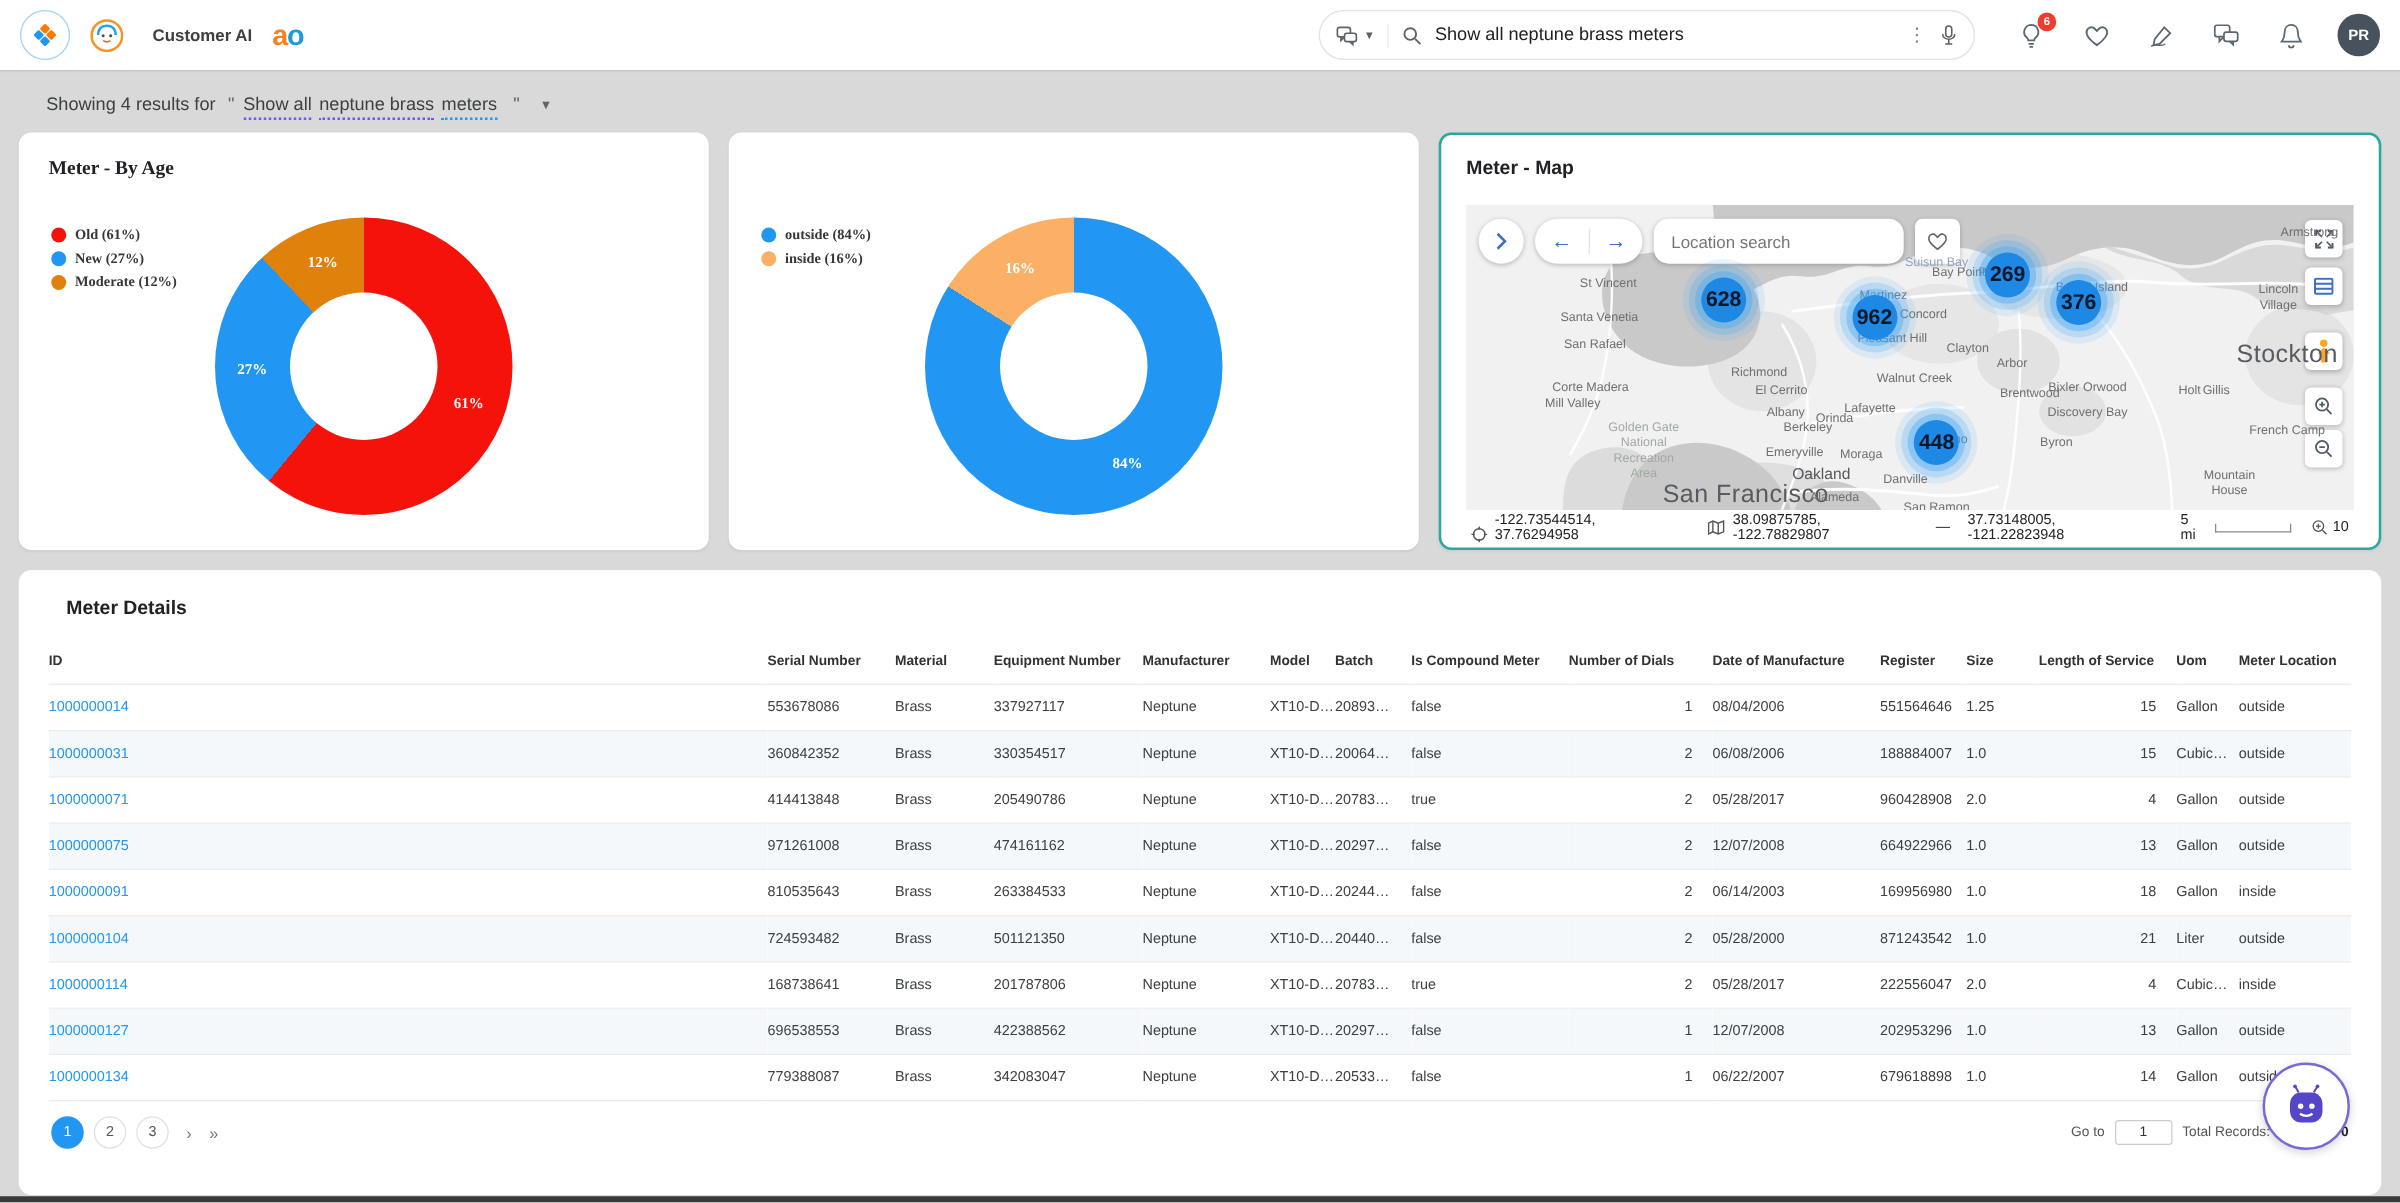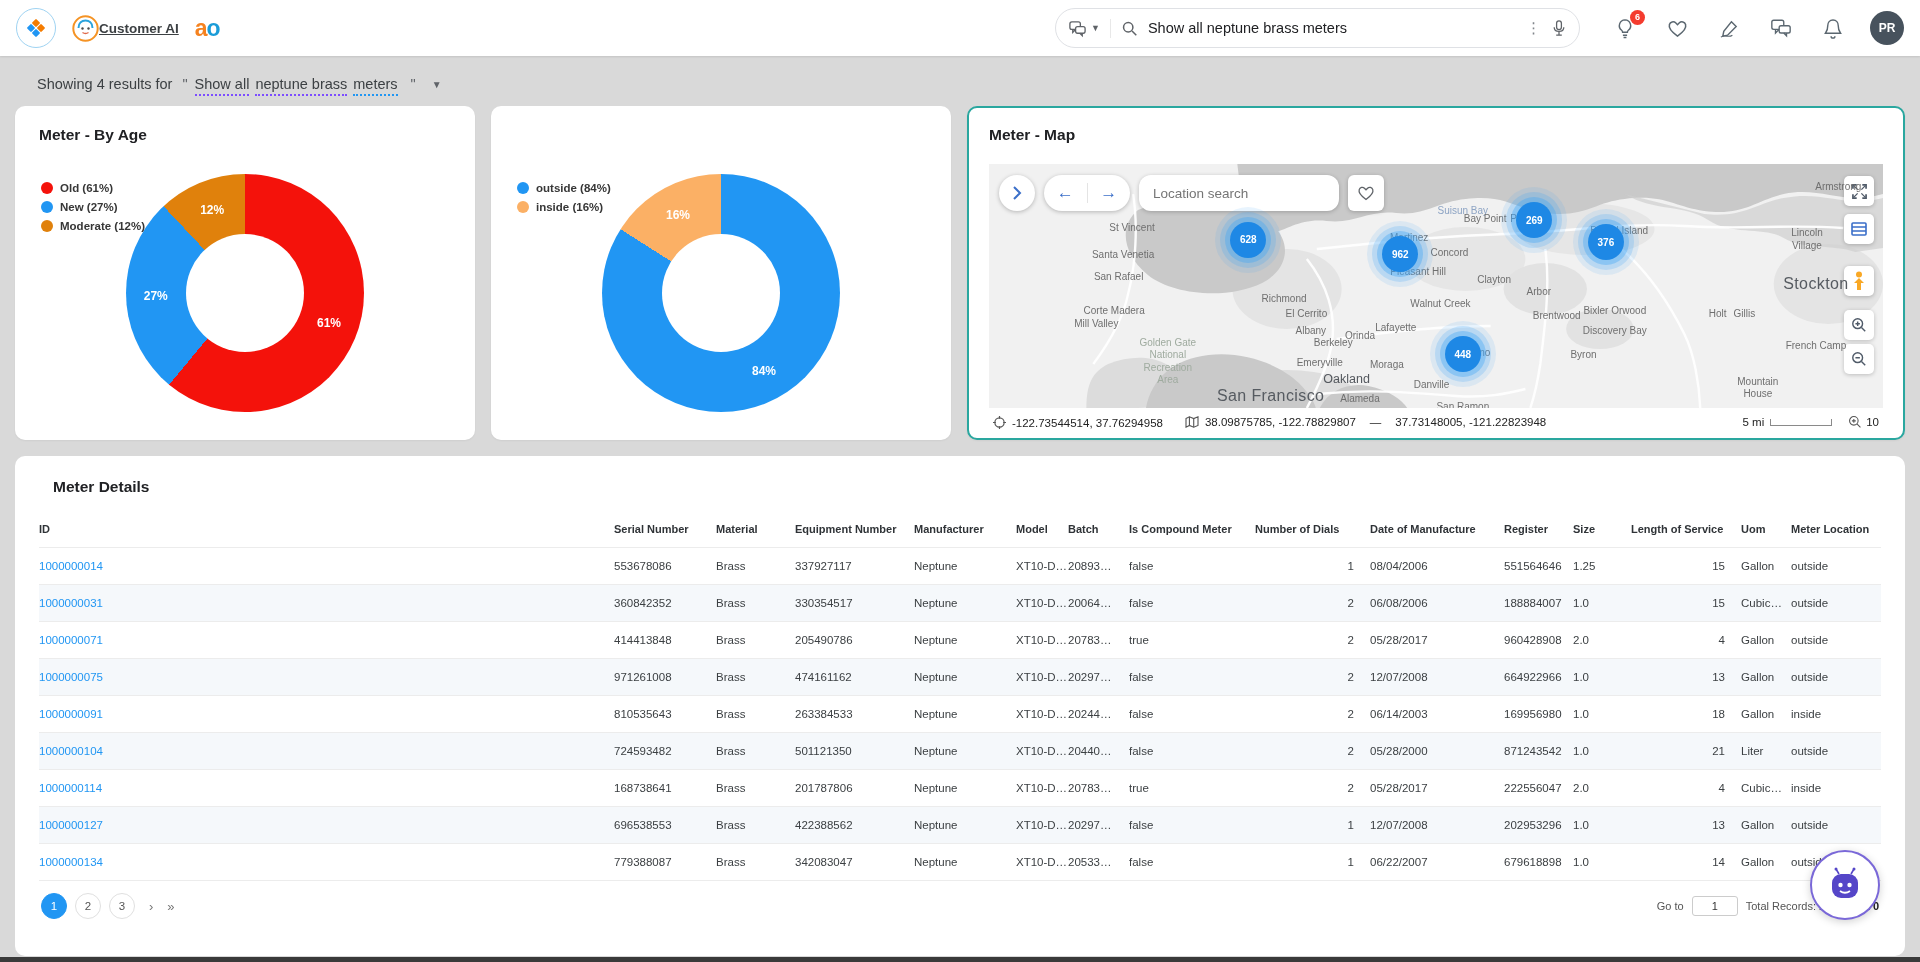--- a/index.html
+++ b/index.html
@@ -2,21 +2,21 @@
 <html><head>
 <meta charset="utf-8">
 <style>
   * { box-sizing: border-box; margin: 0; padding: 0; }
   html,body { width:1920px; height:962px; overflow:hidden; }
   body { font-family:"Liberation Sans", sans-serif; background:#d9d9d9; position:relative; }
 
   
   .header { height:56px; background:#fff; display:flex; align-items:center; padding:0 16px; gap:16px; box-shadow:0 1px 2px rgba(0,0,0,.10); position:relative; z-index:5; }
   .apps-btn { width:40px; height:40px; border-radius:50%; border:1px solid #9fd3f2; background:#fff; display:flex; align-items:center; justify-content:center; cursor:pointer; }
-  .brand { display:flex; align-items:center; gap:0; font-size:13.5px; font-weight:bold; color:#3c4043;text-decoration:underline; }
+  .brand { display:flex; align-items:center; gap:23px; font-size:13.5px; font-weight:bold; color:#3c4043; }
   .logo { font-size:23px; font-weight:800; letter-spacing:-1px; }
   .logo .la { color:#f5821f; } .logo .lo { color:#1a9cd8; }
   .search-pill { margin-left:auto; width:525px; height:40px; border:1px solid #dfe1e5; border-radius:21px; display:flex; align-items:center; padding:0 12px; gap:10px; background:#fff; }
   .chat-dd { display:flex; align-items:center; gap:4px; padding-right:10px; border-right:1px solid #e8e8e8; color:#5f6368; cursor:pointer; }
   .caret { font-size:9px; color:#5f6368; }
   .query-input { border:none; outline:none; flex:1; font-size:14.5px; color:#202124; font-family:"Liberation Sans",sans-serif; background:transparent; }
   .kebab { color:#80868b; font-size:15px; cursor:pointer; letter-spacing:0; }
   .hicons { display:flex; align-items:center; gap:30px; margin:0 10px 0 18px; }
   .hicon { position:relative; width:22px; height:22px; color:#5b6770; cursor:pointer; display:flex; align-items:center; justify-content:center; }
   .badge { position:absolute; top:-7px; right:-9px; background:#f43b2e; color:#fff; border-radius:50%; min-width:15px; height:15px; line-height:15px; font-size:9px; font-weight:bold; text-align:center; }
@@ -25,39 +25,39 @@
   
   .results-bar { display:flex; align-items:center; padding:20px 0 14px 37px; font-size:14.5px; color:#3c4043; }
   .quoted { margin-left:10px; color:#5f6368; display:flex; align-items:baseline; gap:7px; }
   .q-word { color:#3c4043; padding-bottom:2px; cursor:pointer; }
   .rb-caret { margin-left:16px; color:#5f6368; font-size:10px; cursor:pointer; }
 
   
   .cards { display:flex; gap:16px; padding:0 15px; }
   .card { background:#fff; border-radius:10px; padding:20px 24px; height:334px; position:relative; box-shadow:0 1px 2px rgba(0,0,0,.05); }
   .card h3 { font-size:15.5px; font-weight:600; color:#202124; }
-  .chart-card { width:460px; }
+  .chart-card { width:552px;font-family:Liberation Serif, serif; }
   .legend { position:absolute; left:26px; top:76px; display:flex; flex-direction:column; gap:7px; z-index:2; }
   .legend-item { display:flex; align-items:center; gap:7px; font-size:11.5px; font-weight:bold; color:#373737; }
   .legend-dot { width:12px; height:12px; border-radius:50%; flex:0 0 12px; }
   .donut-wrap { position:absolute; left:50%; top:68px; transform:translateX(-50%); width:238px; height:238px; }
   .donut { width:238px; height:238px; border-radius:50%; position:relative; }
   .hole { position:absolute; left:50%; top:50%; width:118px; height:118px; transform:translate(-50%,-50%); background:#fff; border-radius:50%; }
   .slice-label { position:absolute; transform:translate(-50%,-50%); color:#fff; font-weight:bold; font-size:12px; }
 
   
   .map-card { flex:1; border:2px solid #2aa79f; padding:18px 20px; }
   .map-box { position:absolute; left:20px; right:20px; top:56px; height:244px; background:#f1f1f1; overflow:hidden; cursor:grab; }
   .map-svg { position:absolute; inset:0; width:100%; height:100%; }
   .mlabel { position:absolute; transform:translate(-50%,-50%); font-size:10px; color:#6f6f6f; white-space:nowrap; pointer-events:none; }
-  .mlabel.city { font-size:16px; color:#565b61; letter-spacing:.4px; }
+  .mlabel.city { font-size:20px; color:#565b61; letter-spacing:.4px; }
   .mlabel.town { font-size:12.5px; color:#54585e; }
   .mlabel.water { color:#8da4c4; }
   .mlabel.park { color:#9fab9f; }
-  .cluster { position:absolute; transform:translate(-50%,-50%); width:36px; height:36px; border-radius:50%; background:#1e88e5; color:#ffffff; font-size:10px; font-weight:bold; display:flex; align-items:center; justify-content:center; cursor:pointer;
+  .cluster { position:absolute; transform:translate(-50%,-50%); width:36px; height:36px; border-radius:50%; background:#1e88e5; color:#0f172a; font-size:17px; font-weight:bold; display:flex; align-items:center; justify-content:center; cursor:pointer;
      box-shadow:0 0 0 5px rgba(66,165,245,.38), 0 0 0 10px rgba(66,165,245,.22), 0 0 0 15px rgba(66,165,245,.12); }
   .map-nav { position:absolute; top:11px; left:10px; display:flex; align-items:center; gap:9px; }
   .circle-btn { width:36px; height:36px; border-radius:50%; background:#fff; box-shadow:0 1px 4px rgba(0,0,0,.25); display:flex; align-items:center; justify-content:center; color:#3b6fc9; font-size:16px; cursor:pointer; }
   .arrows { height:36px; width:86px; background:#fff; border-radius:19px; box-shadow:0 1px 4px rgba(0,0,0,.25); display:flex; align-items:center; }
   .arrow-btn { flex:1; text-align:center; color:#3b6fc9; font-size:17px; cursor:pointer; }
   .arrows .sep { width:1px; height:20px; background:#e4e4e4; }
   .loc-input { width:200px; height:36px; background:#fff; border:none; border-radius:12px; box-shadow:0 1px 4px rgba(0,0,0,.22); padding:0 14px; font-size:13.5px; color:#ec4899; font-family:"Liberation Sans",sans-serif; outline:none; }
   .heart-btn { width:36px; height:36px; background:#fff; border-radius:6px; box-shadow:0 1px 4px rgba(0,0,0,.22); display:flex; align-items:center; justify-content:center; color:#5f6368; cursor:pointer; }
   .map-tool { position:absolute; right:9px; width:30px; height:30px; background:#fff; border-radius:5px; box-shadow:0 1px 4px rgba(0,0,0,.22); display:flex; align-items:center; justify-content:center; color:#4f5a68; cursor:pointer; }
   .map-status { position:absolute; left:20px; right:20px; top:300px; height:28px; background:#fff; display:flex; align-items:center; gap:22px; font-size:11.5px; color:#222; padding:0 4px; }

